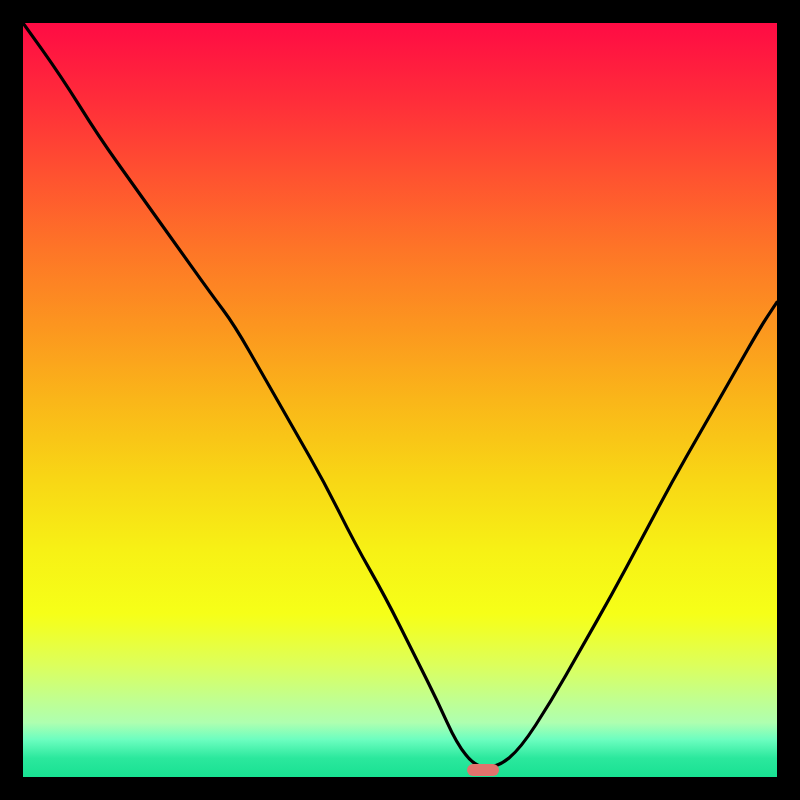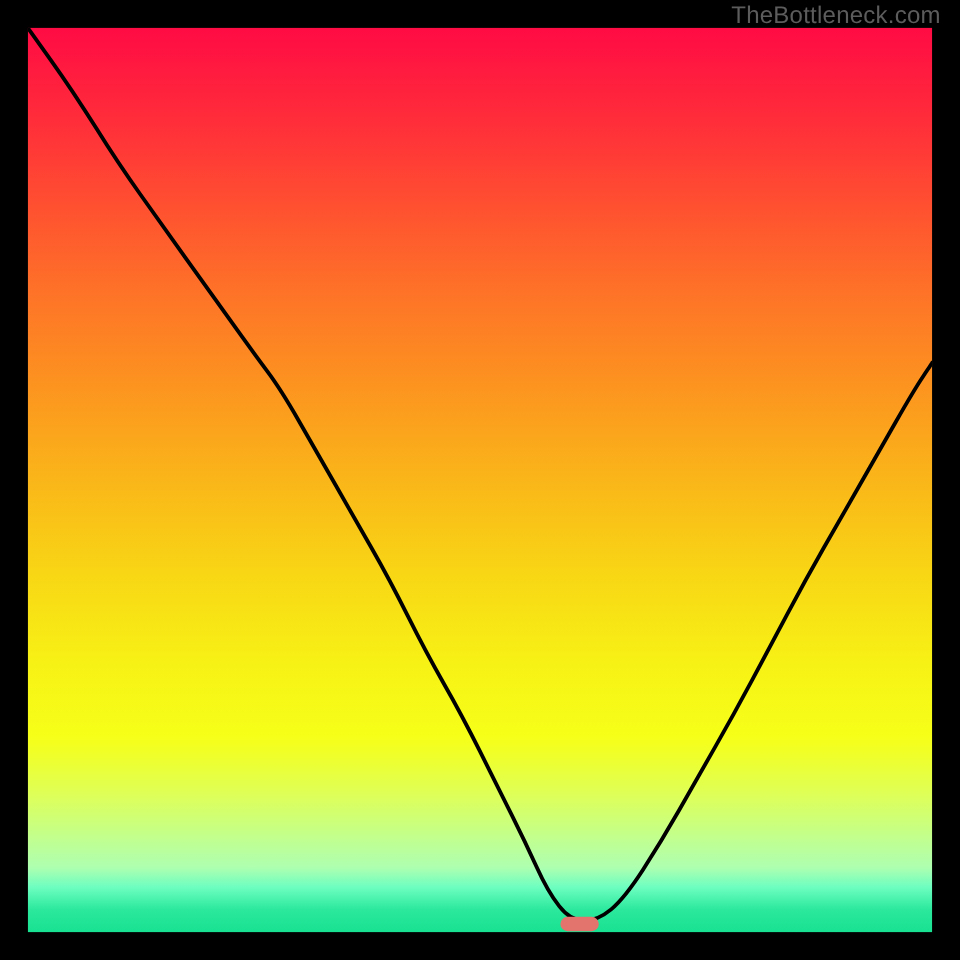--- a/index.html
+++ b/index.html
@@ -83,14 +83,13 @@
       <rect x="0" y="0" width="754" height="754" fill="url(#bg)"></rect>
     </svg>
 
     <svg class="curve" viewBox="0 0 754 754" preserveAspectRatio="none">
       <path id="curve-path" d="M 0.0 0.0 Q 0.0 0.0 18.9 26.4 Q 37.7 52.8 56.6 82.9 Q 75.4 113.1 94.3 139.5 Q 113.1 165.9 131.9 192.3 Q 150.8 218.7 169.7 245.1 Q 188.5 271.4 199.8 286.5 Q 211.1 301.6 226.2 328.0 Q 241.3 354.4 256.4 380.8 Q 271.4 407.2 286.5 433.5 Q 301.6 459.9 316.7 490.1 Q 331.8 520.3 346.8 546.6 Q 361.9 573.0 377.0 603.2 Q 392.1 633.4 403.4 656.0 Q 414.7 678.6 424.1 699.3 Q 433.5 720.1 443.0 732.1 Q 452.4 744.2 463.7 744.2 Q 475.0 744.2 486.3 734.8 Q 497.6 725.3 512.7 702.0 Q 527.8 678.6 542.9 652.2 Q 558.0 625.8 573.0 599.4 Q 588.1 573.0 603.2 544.8 Q 618.3 516.5 633.4 488.2 Q 648.4 459.9 663.5 433.5 Q 678.6 407.2 693.7 380.8 Q 708.8 354.4 723.8 328.0 Q 738.9 301.6 746.5 290.3 T 754.0 279.0" fill="none" stroke="#000" stroke-width="3.2" stroke-linejoin="round" stroke-linecap="round"></path>
     </svg>
 
     <div class="marker" id="marker" style="left: 444.106px; width: 31.668px; height: 12px; top: 741px; background: rgb(226, 115, 109);"></div>
   </div>
 
-  <div class="watermark">TheBottleneck.com</div>
 </div>
 
 </body></html>

